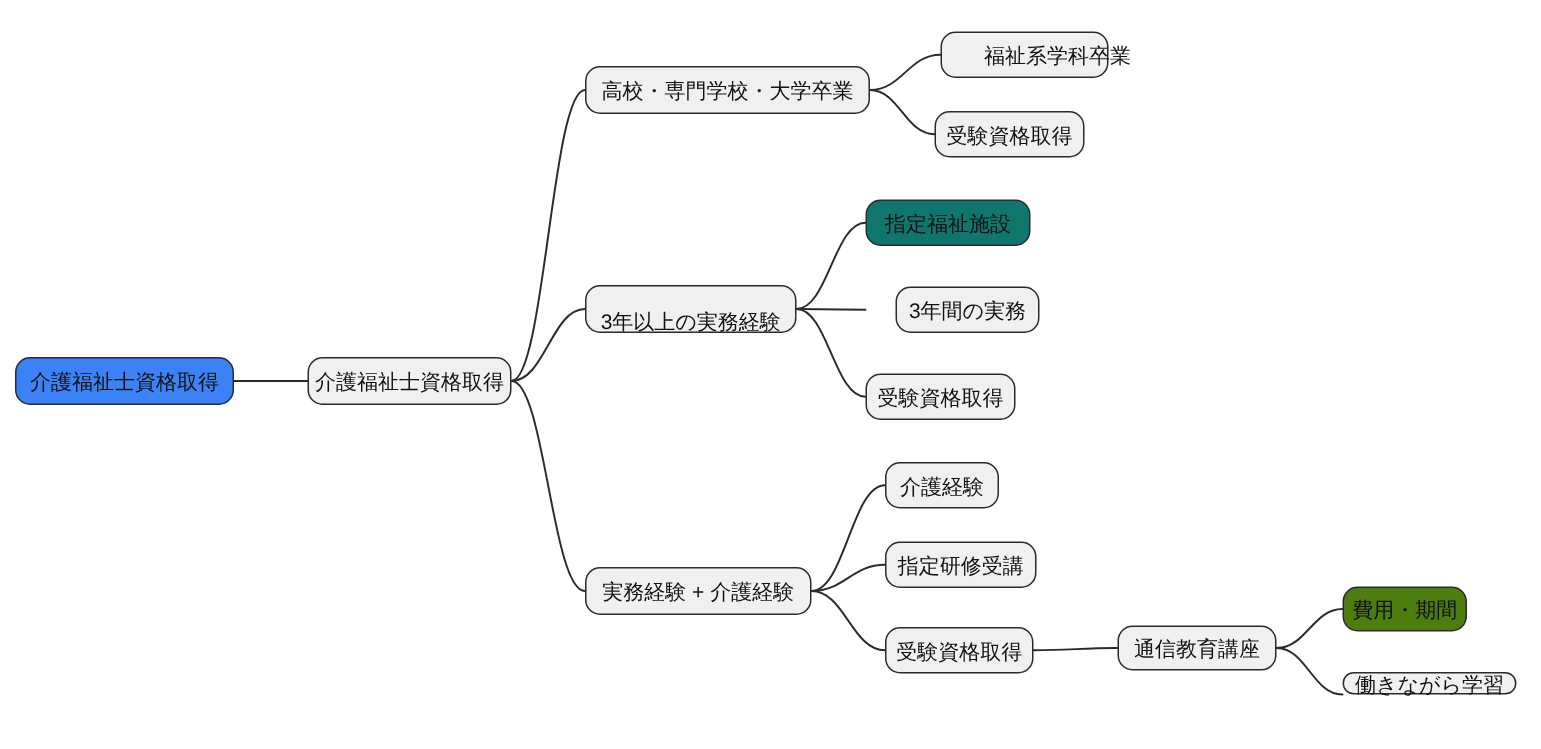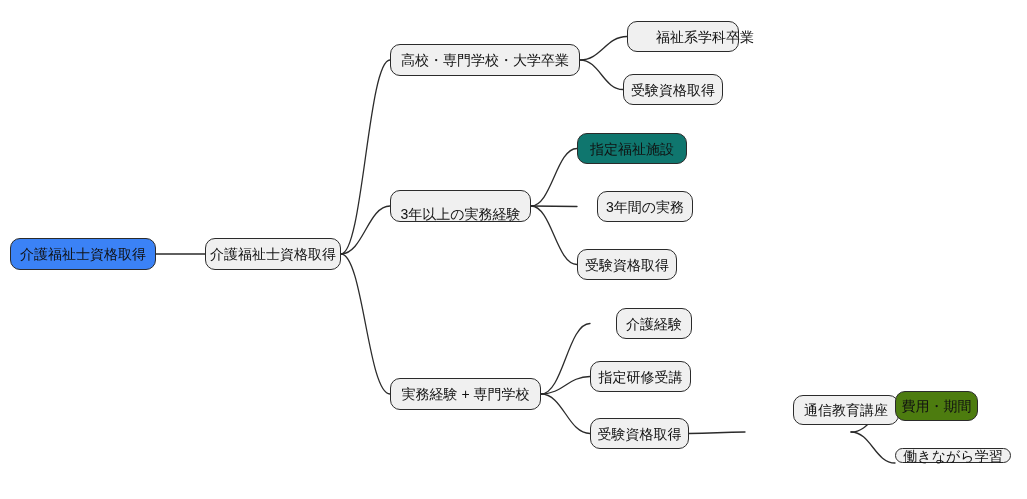--- a/index.html
+++ b/index.html
@@ -85,32 +85,32 @@
     <div class="node" style="left: 577px; top: 133px; width: 110px; height: 31px; background: #0f766e; border-color: rgb(43, 43, 43);">
       <span class="node-label">指定福祉施設</span>
     </div>
     <div class="node" style="left: 577px; top: 191px; width: 96px; height: 31px; background: rgb(240, 240, 240); border-color: rgb(43, 43, 43); margin-left: 20px;">
       <span class="node-label">3年間の実務</span>
     </div>
     <div class="node" style="left: 577px; top: 249px; width: 100px; height: 31px; background: rgb(240, 240, 240); border-color: rgb(43, 43, 43);">
       <span class="node-label">受験資格取得</span>
     </div>
     <div class="node" style="left: 390px; top: 378px; width: 151px; height: 32px; background: rgb(240, 240, 240); border-color: rgb(43, 43, 43);">
-      <span class="node-label">実務経験 + 専門学校</span>
+      <span class="node-label">実務経験 + 介護経験</span>
     </div>
-    <div class="node" style="left: 616px; top: 308px; width: 76px; height: 31px; background: rgb(240, 240, 240); border-color: rgb(43, 43, 43);">
+    <div class="node" style="left: 590px; top: 308px; width: 76px; height: 31px; background: rgb(240, 240, 240); border-color: rgb(43, 43, 43);">
       <span class="node-label">介護経験</span>
     </div>
     <div class="node" style="left: 590px; top: 361px; width: 101px; height: 31px; background: rgb(240, 240, 240); border-color: rgb(43, 43, 43);">
       <span class="node-label">指定研修受講</span>
     </div>
     <div class="node" style="left: 590px; top: 418px; width: 99px; height: 31px; background: rgb(240, 240, 240); border-color: rgb(43, 43, 43);">
       <span class="node-label">受験資格取得</span>
     </div>
-    <div class="node" style="left: 745px; top: 395px; width: 106px; height: 30px; background: rgb(240, 240, 240); border-color: rgb(43, 43, 43); margin-left: 48px;">
+    <div class="node" style="left: 745px; top: 417px; width: 106px; height: 30px; background: rgb(240, 240, 240); border-color: rgb(43, 43, 43);">
       <span class="node-label">通信教育講座</span>
     </div>
     <div class="node" style="left: 895px; top: 391px; width: 83px; height: 30px; background: #4d7c0f; border-color: rgb(43, 43, 43);">
       <span class="node-label">費用・期間</span>
     </div>
     <div class="node" style="left: 895px; top: 448px; width: 116px; height: 15px; background: rgb(240, 240, 240); border-color: rgb(43, 43, 43);">
       <span class="node-label">働きながら学習</span>
     </div>
   </div>
 

